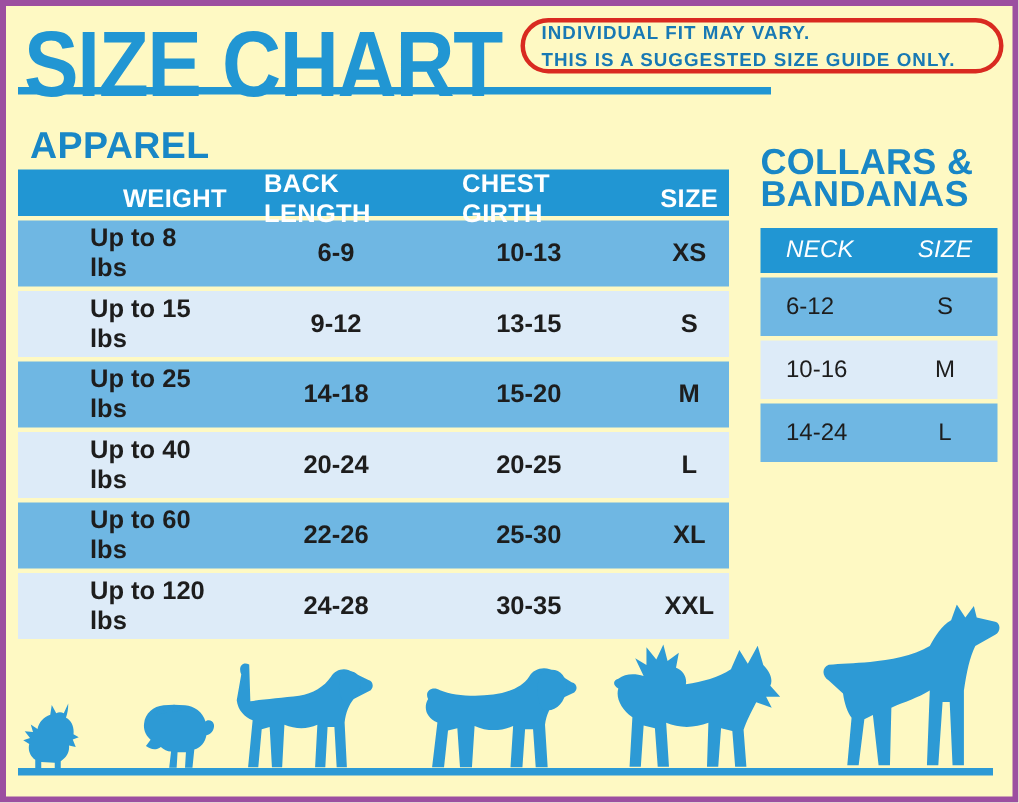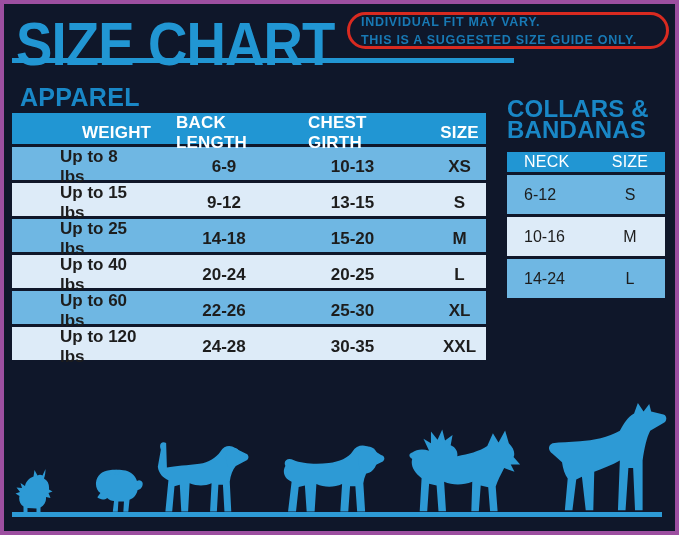--- a/index.html
+++ b/index.html
@@ -1,18 +1,18 @@
 <!DOCTYPE html>
 <html style="--title-blue: #2196d3; --heading-blue: #1987c6; --header-blue: #2196d3; --row-mid: #6fb7e3; --row-light: #ddebf8; --note-red: #d92a20; --note-blue: #1879b4; --dog-blue: #2d9ad5; --border-purple: #9c4fa0; --text-dark: #1d1d1d;"><head>
 <meta charset="utf-8">
 <style>
   html,body{margin:0;padding:0;background:#ffffff;font-family:"Liberation Sans",sans-serif;}
   #canvas{
     position:relative;width:679px;height:535px;box-sizing:border-box;
-    border:4px solid var(--border-purple,#9c4fa0);background:#0f172a;overflow:hidden;
+    border:4px solid var(--border-purple,#9c4fa0);background:#fef9c3;overflow:hidden;
   }
   
   .title{
     position:absolute;left:12px;top:4px;margin:0;
     font-size:62px;font-weight:700;color:var(--title-blue,#2196d3);
     letter-spacing:-1px;transform:scaleX(.88);transform-origin:left top;white-space:nowrap;
   }
   .title-underline{position:absolute;left:8px;top:54px;width:502px;height:5px;background:var(--title-blue,#2196d3);}
   
   .note-box{
@@ -35,28 +35,28 @@
   }
   
   .dtable{position:absolute;}
   .dtable .trow{display:grid;align-items:stretch;margin-bottom:3px;}
   .dtable .cell{display:flex;align-items:center;justify-content:center;color:#1d1d1d;}
   .dtable .thead{background:var(--header-blue,#2196d3);}
   .dtable .thead .cell{color:#ffffff;font-weight:700;font-size:14.5px;letter-spacing:.2px;}
   .dtable .r-mid{background:var(--row-mid,#6fb7e3);}
   .dtable .r-light{background:var(--row-light,#ddebf8);}
   #apparel-table{left:8px;top:109px;width:474px;}
-  #apparel-table .trow{grid-template-columns:128px 132px 125px 89px;height:33px;}
+  #apparel-table .trow{grid-template-columns:128px 132px 125px 89px;height:44px;}
   #apparel-table .thead{height:31px;}
   #apparel-table .cell{font-size:17px;font-weight:700;margin-left:36px;}
   #apparel-table .c0{justify-content:flex-start;padding-left:12px;}
   #apparel-table .thead .c0{padding-left:34px;}
   #collars-table{left:503px;top:148px;width:158px;}
   #collars-table .trow{grid-template-columns:88px 70px;height:39px;}
-  #collars-table .thead{height:20px;}
+  #collars-table .thead{height:30px;font-style:italic;}
   #collars-table .cell{font-size:16px;font-weight:400;}
   #collars-table .c0{justify-content:flex-start;padding-left:17px;}
   
   .dog{position:absolute;}
   .dog svg{display:block;width:100%;height:100%;}
   .dog path{fill:var(--dog-blue,#2d9ad5);}
   .ground-line{position:absolute;left:8px;top:508px;width:650px;height:5px;background:var(--dog-blue,#2d9ad5);}
 </style>
 </head>
 <body>

